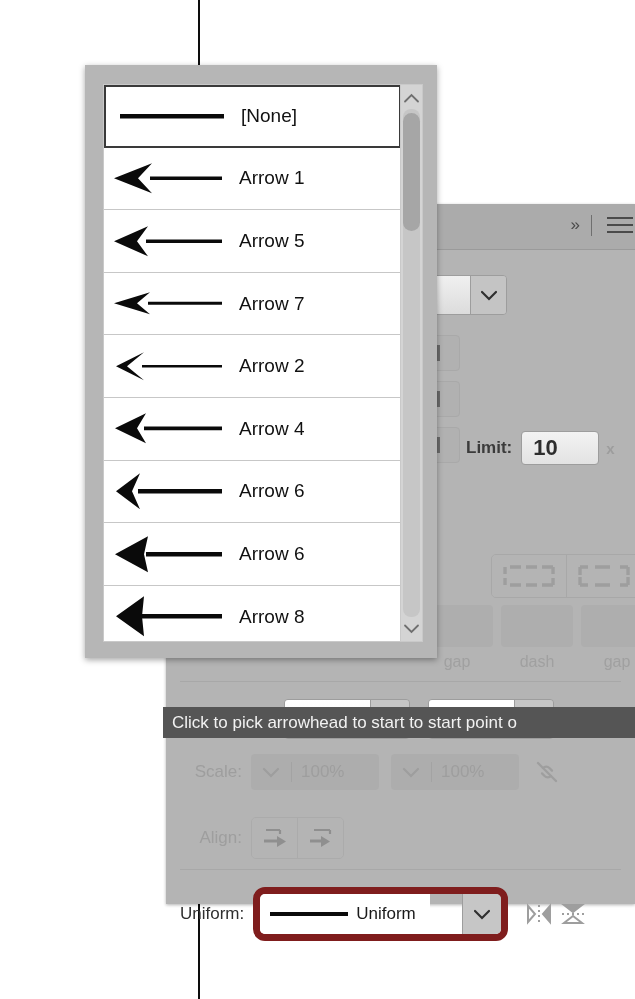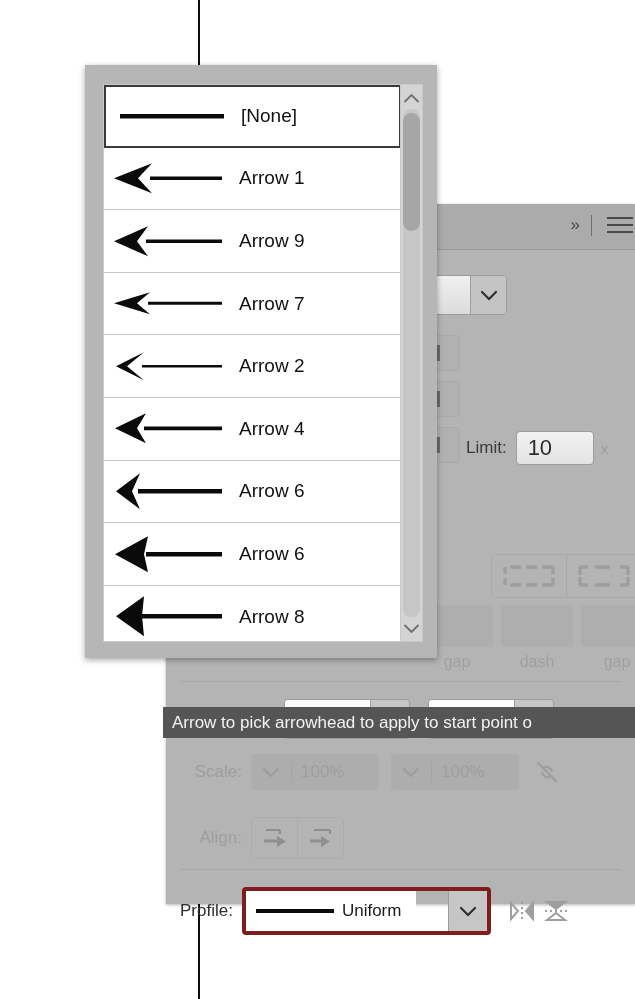--- a/index.html
+++ b/index.html
@@ -67,21 +67,21 @@
   .icon-stack .btn {
     width: 34px; height: 34px; margin-bottom: 10px;
     border: 1px solid #a9a9a9; border-radius: 4px; background: #b1b1b1;
     position: relative;
   }
   .icon-stack .btn::after {
     content:""; position:absolute; left: 12px; top: 9px;
     width: 3px; height: 16px; background: #6b6b6b;
   }
 
-  .limit-row { position: absolute; left: 300px; top: 182px; display:flex; align-items:center; }
+  .limit-row { position: absolute; left: 300px; top: 182px; display:flex; align-items:center;font-weight:bold; }
   .limit-label { font-size: 17px; color: #3b3b3b; margin-right: 9px; }
   .limit-field {
     width: 78px; height: 34px; border: 1px solid #9d9d9d; border-radius: 4px;
     background: linear-gradient(#f3f3f3,#e3e3e3);
     display:flex; align-items:center; padding-left: 11px; box-sizing: border-box;
     font-size: 22px; color: #2d2d2d;
   }
   .limit-x { margin-left: 7px; font-size: 15px; color: #9d9d9d; }
 
   
@@ -148,21 +148,21 @@
   }
   .align-group .cell {
     width: 45px; height: 40px; display:flex; align-items:center; justify-content:center;
     border-right: 1px solid #ababab; background: #b4b4b4;
   }
   .align-group .cell:last-child { border-right:none; }
 
   
   .profile-row { position: absolute; left: 14px; top: 638px; width: 455px; display:flex; align-items:center; }
   .profile-label { font-size: 17px; color: #2f2f2f; margin-right: 9px; }
-  .profile-combo { display:flex; height: 40px; border: 4px solid #7f1d1d; border-radius: 4px; overflow:hidden;gap:32px; }
+  .profile-combo { display:flex; height: 40px; border: 7px solid #7f1d1d; border-radius: 12px; overflow:hidden;gap:32px; }
   .profile-combo .pv {
     width: 170px; background: #ffffff; display:flex; align-items:center; padding: 0 10px;
     font-size: 17px; color: #1a1a1a; box-sizing: border-box; gap: 8px;
   }
   .profile-combo .pv .ln { width: 78px; height: 4px; background:#0a0a0a; }
   .profile-combo .parw { width: 38px; background:#c6c6c6; display:flex; align-items:center; justify-content:center; border-left:1px solid #9d9d9d;}
   .flip-btn { width: 34px; height: 34px; display:flex; align-items:center; justify-content:center; }
 
   
   .tooltip {
@@ -399,21 +399,21 @@
                 <path d="M15 11 L24 16.5 L15 22 Z" stroke="none"></path>
               </g>
             </svg>
           </div>
         </div>
       </div>
 
       <div class="sep" style="top:620px;"></div>
 
       <div class="profile-row">
-        <div class="profile-label">Profile:</div>
+        <div class="profile-label">Uniform:</div>
         <div class="profile-combo">
           <div class="pv">
             <span class="ln"></span>
             <span>Uniform</span>
           </div>
           <div class="parw">
             <svg width="18" height="11" viewBox="0 0 18 11">
                 <path d="M2 2 L9 9 L16 2" stroke="#2f2f2f" stroke-width="2.2" fill="none" stroke-linecap="round"></path>
               </svg>
           </div>
@@ -435,21 +435,21 @@
               <path d="M6 22 L24 22 L15 15 Z"></path>
               <path d="M4 13 L26 13" stroke-dasharray="2 3"></path>
             </g>
           </svg>
         </div>
       </div>
 
     </div>
   </div>
 
-  <div class="tooltip">Arrow to pick arrowhead to apply to start point o</div>
+  <div class="tooltip">Click to pick arrowhead to start to start point o</div>
 
   <div class="popup">
     <div class="popup-inner">
       <div class="list" id="arrow-list">
           <div class="row selected">
             <div class="glyph">
               <svg width="135" height="62.6" viewBox="0 0 135 62.6">
       <path d="M14 31.3 L118 31.3" stroke="#0a0a0a" stroke-width="4.4"></path>
               </svg>
             </div>
@@ -464,21 +464,21 @@
             </div>
             <div class="label">Arrow 1</div>
           </div>
           <div class="row">
             <div class="glyph">
               <svg width="135" height="62.6" viewBox="0 0 135 62.6">
     <path d="M10 31.3 L44 16.3 L33 31.3 L44 46.3 Z" fill="#0a0a0a"></path>
     <path d="M42 31.3 L118 31.3" stroke="#0a0a0a" stroke-width="3.6"></path>
   </svg>
             </div>
-            <div class="label">Arrow 9</div>
+            <div class="label">Arrow 5</div>
           </div>
           <div class="row">
             <div class="glyph">
               <svg width="135" height="62.6" viewBox="0 0 135 62.6">
     <path d="M10 31.3 L46 20.3 L33 31.3 L46 42.3 Z" fill="#0a0a0a"></path>
     <path d="M44 31.3 L118 31.3" stroke="#0a0a0a" stroke-width="3"></path>
   </svg>
             </div>
             <div class="label">Arrow 7</div>
           </div>

